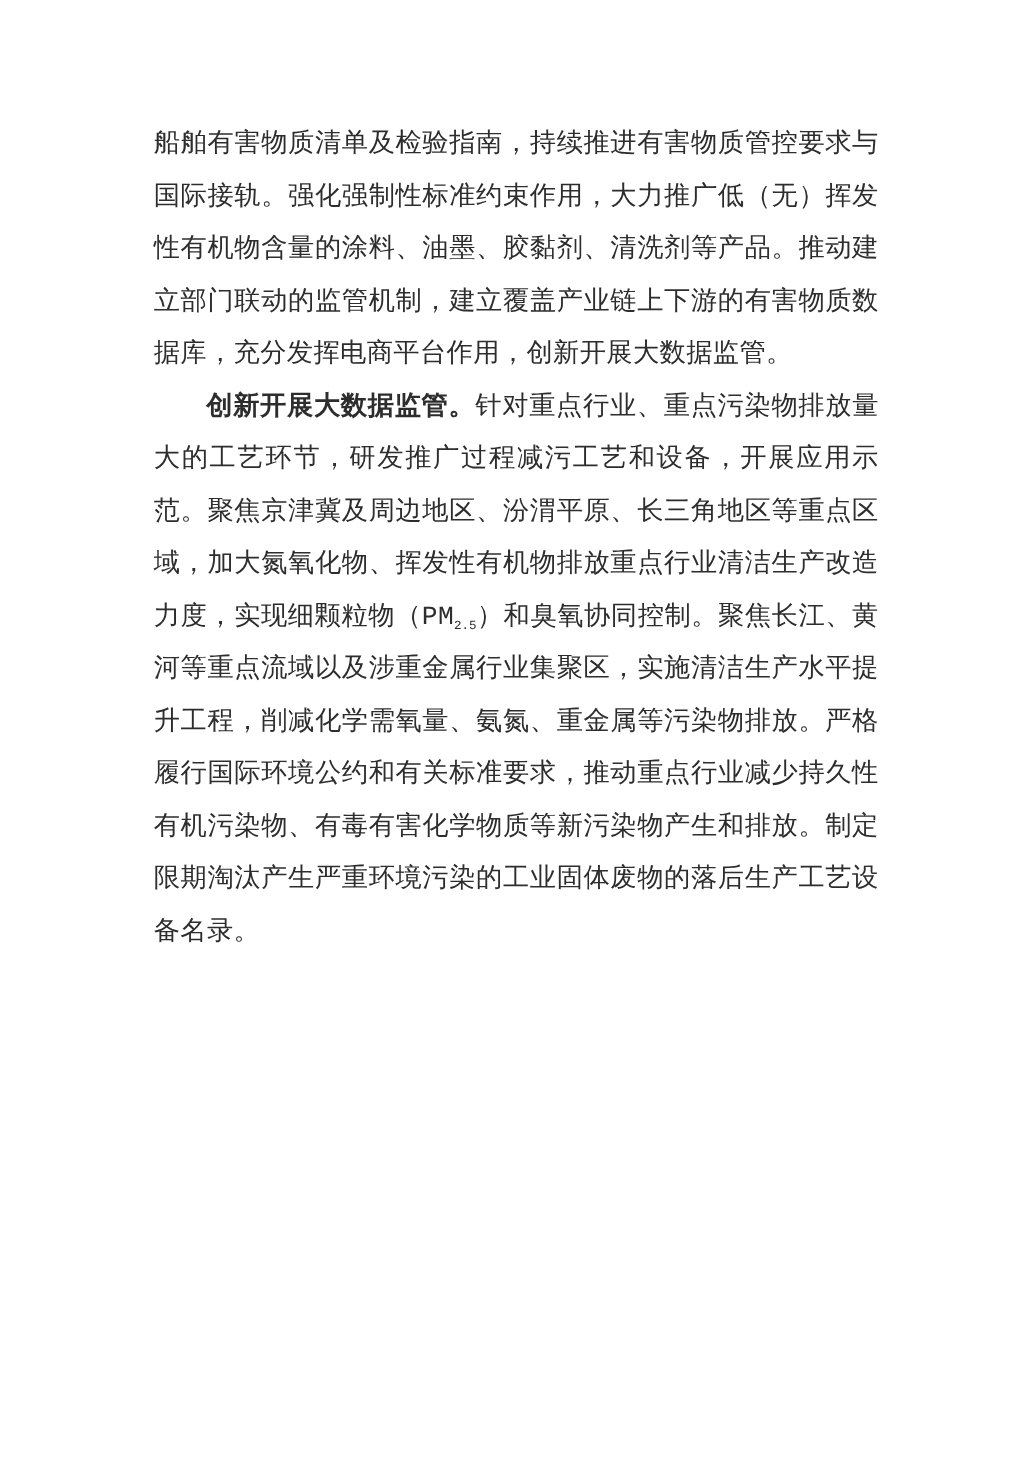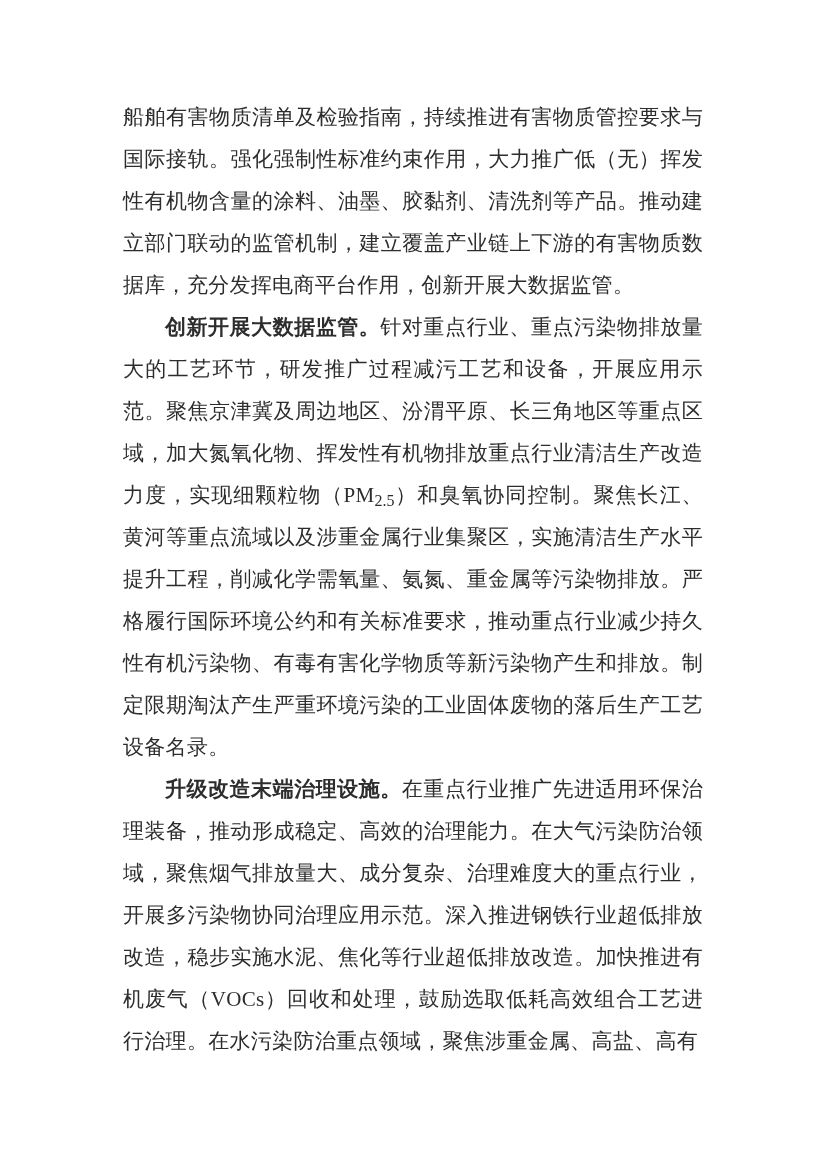--- a/index.html
+++ b/index.html
@@ -23,33 +23,34 @@
     position: absolute;
     left: 123px;
     top: 96px;
     width: 580px;
     color: #2d2d2d;
     font-size: 21px;
     line-height: 42px;
     text-align: justify;
     text-justify: inter-character;
     letter-spacing: 0.3px;
+    font-family: Liberation Mono, monospace;
   }
   .para {
     margin: 0;
     padding: 0;
   }
   .para.indent {
     text-indent: 2em;
   }
   .para strong {
     font-weight: 700;
   }
   .para sub {
-    font-size: 16px;
+    font-size: 10px;
     line-height: 0;
     vertical-align: -4px;
     letter-spacing: 0;
   }
   .footer {
     position: absolute;
     left: 0;
     right: 6px;
     top: 1076px;
     text-align: center;
@@ -58,15 +59,14 @@
     line-height: 20px;
   }
 </style>
 </head>
 <body>
 
 <div class="page">
   <div class="text-block" id="text-block">
       <p class="para"><span>船舶有害物质清单及检验指南，持续推进有害物质管控要求与国际接轨。强化强制性标准约束作用，大力推广低（无）挥发性有机物含量的涂料、油墨、胶黏剂、清洗剂等产品。推动建立部门联动的监管机制，建立覆盖产业链上下游的有害物质数据库，充分发挥电商平台作用，创新开展大数据监管。</span></p>
       <p class="para indent"><strong>创新开展大数据监管。</strong><span>针对重点行业、重点污染物排放量大的工艺环节，研发推广过程减污工艺和设备，开展应用示范。聚焦京津冀及周边地区、汾渭平原、长三角地区等重点区域，加大氮氧化物、挥发性有机物排放重点行业清洁生产改造力度，实现细颗粒物（PM</span><sub>2.5</sub><span>）和臭氧协同控制。聚焦长江、黄河等重点流域以及涉重金属行业集聚区，实施清洁生产水平提升工程，削减化学需氧量、氨氮、重金属等污染物排放。严格履行国际环境公约和有关标准要求，推动重点行业减少持久性有机污染物、有毒有害化学物质等新污染物产生和排放。制定限期淘汰产生严重环境污染的工业固体废物的落后生产工艺设备名录。</span></p>
-      <p class="para indent"><strong>升级改造末端治理设施。</strong><span>在重点行业推广先进适用环保治理装备，推动形成稳定、高效的治理能力。在大气污染防治领域，聚焦烟气排放量大、成分复杂、治理难度大的重点行业，开展多污染物协同治理应用示范。深入推进钢铁行业超低排放改造，稳步实施水泥、焦化等行业超低排放改造。加快推进有机废气（VOCs）回收和处理，鼓励选取低耗高效组合工艺进行治理。在水污染防治重点领域，聚焦涉重金属、高盐、高有</span></p>
     </div>
 </div>
 
 </body></html>

